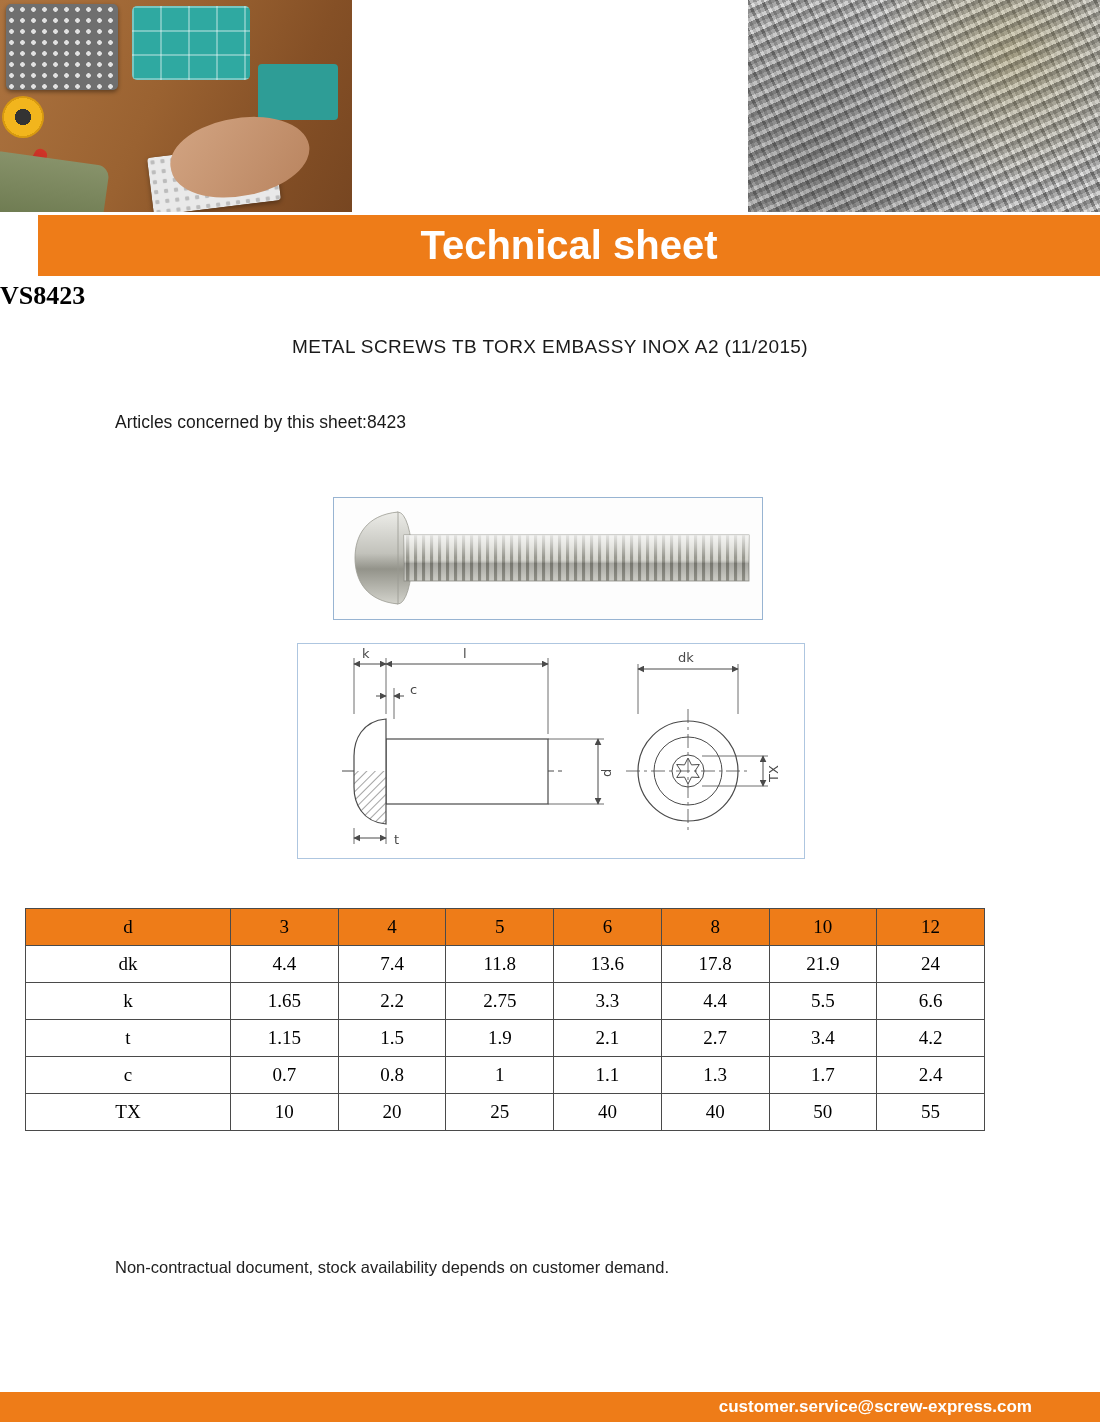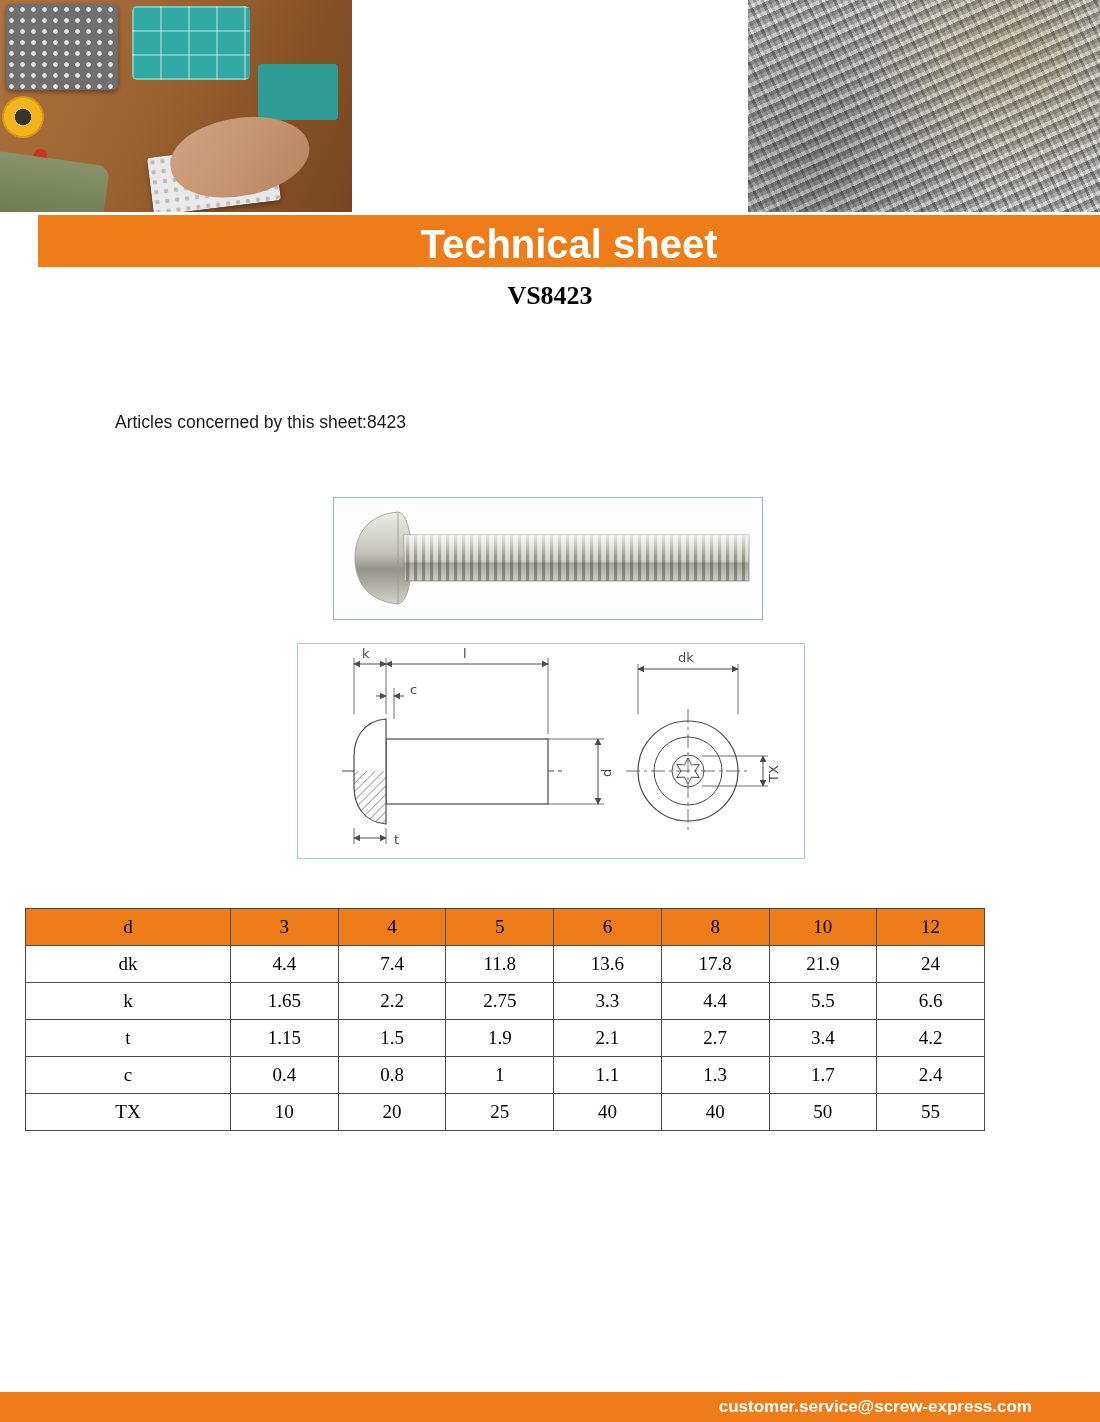--- a/index.html
+++ b/index.html
@@ -40,26 +40,26 @@
   
   .logo-area { position:absolute; left:352px; top:0; width:396px; height:212px; }
   .logo-text { position:absolute; left:28px; top:72px; width:360px; white-space:nowrap;
       font-size:40px; font-weight:bold; letter-spacing:-1px; }
   .logo-gray { color:#4e4e4e; }
   .logo-orange { color:#ee7c18; font-style:italic; }
   .logo-swoosh { position:absolute; left:24px; top:126px; }
   .screw-cartoon { position:absolute; left:-44px; top:44px; transform:rotate(14deg); }
 
   
-  .banner { position:absolute; left:38px; top:215px; width:1062px; height:52px; background:#ee7c18;
-      display:flex; align-items:flex-end; justify-content:center; }
+  .banner { position:absolute; left:38px; top:215px; width:1062px; height:61px; background:#ee7c18;
+      display:flex; align-items:center; justify-content:center; }
   .banner span { color:#ffffff; font-size:40px; font-weight:bold; letter-spacing:0px; }
 
   
-  .doc-code { position:absolute; left:0; top:281px; width:1100px; text-align:center;
+  .doc-code { position:absolute; left:0; top:281px; width:1100px; text-align:left;
       font-family:"Liberation Serif", serif; font-size:26px; font-weight:bold; color:#000; }
   .doc-title { position:absolute; left:0; top:336px; width:1100px; text-align:center;
       font-size:19px; letter-spacing:.4px; color:#1a1a1a; }
   .articles { position:absolute; left:115px; top:412px; font-size:17.5px; color:#1a1a1a; }
 
   
   .product-box { position:absolute; left:333px; top:497px; width:430px; height:123px;
       border:1px solid #98b4d2; background:#fdfdfd; }
 
   
@@ -97,20 +97,21 @@
   </div>
 
 
   <div class="photo photo-right"></div>
 
   <div class="banner">
     <span>Technical sheet</span>
   </div>
 
   <div class="doc-code">VS8423</div>
+  <div class="doc-title">METAL SCREWS TB TORX EMBASSY INOX A2 (11/2015)</div>
   <div class="articles">Articles concerned by this sheet:8423</div>
 
   <div class="product-box">
     <svg width="428" height="121" viewBox="0 0 428 121">
       <defs>
         <linearGradient id="metal2" x1="0" y1="0" x2="0" y2="1">
           <stop offset="0" stop-color="#ececે8"></stop>
           <stop offset="0" stop-color="#ecece8"></stop>
           <stop offset="0.45" stop-color="#c2c2bb"></stop>
           <stop offset="0.62" stop-color="#93938a"></stop>
@@ -244,39 +245,40 @@
         <td>1.15</td>
         <td>1.5</td>
         <td>1.9</td>
         <td>2.1</td>
         <td>2.7</td>
         <td>3.4</td>
         <td>4.2</td>
       </tr>
       <tr>
         <td>c</td>
-        <td>0.4</td>
+        <td>0.7</td>
         <td>0.8</td>
         <td>1</td>
         <td>1.1</td>
         <td>1.3</td>
         <td>1.7</td>
         <td>2.4</td>
       </tr>
       <tr>
         <td>TX</td>
         <td>10</td>
         <td>20</td>
         <td>25</td>
         <td>40</td>
         <td>40</td>
         <td>50</td>
         <td>55</td>
       </tr>
     </tbody>
   </table>
 
+  <div class="disclaimer">Non-contractual document, stock availability depends on customer demand.</div>
 
   <div class="footer">
     <span>customer.service@screw-express.com</span>
   </div>
 
 </div>
 
 </body></html>

